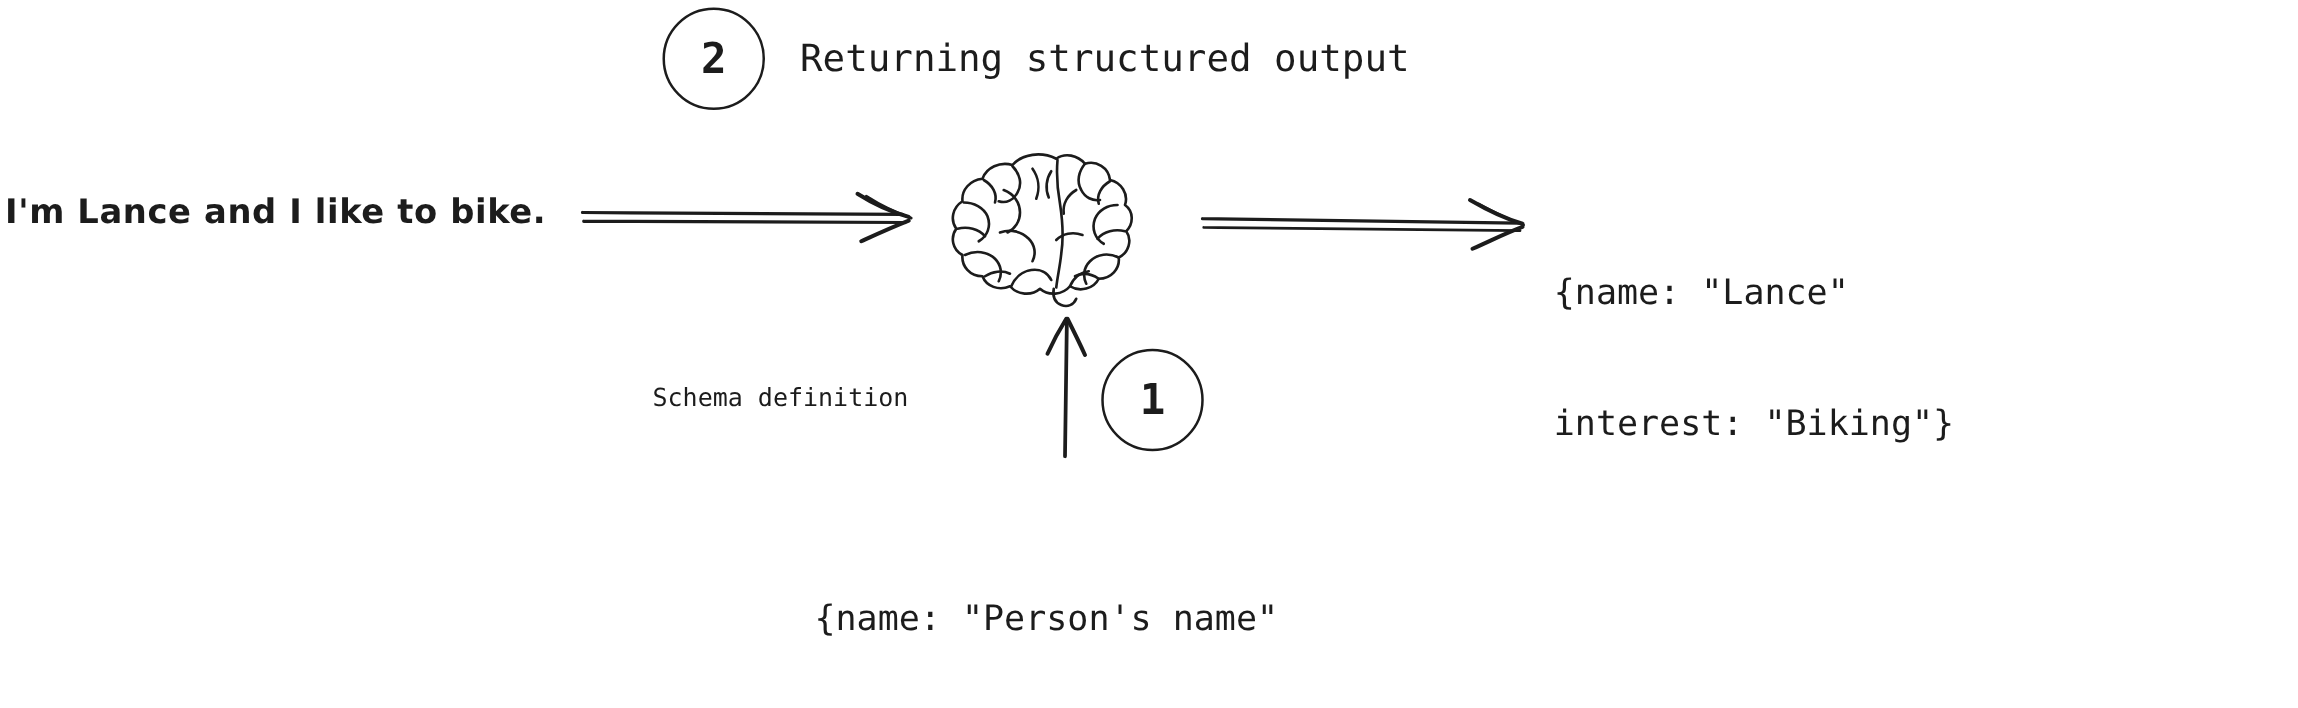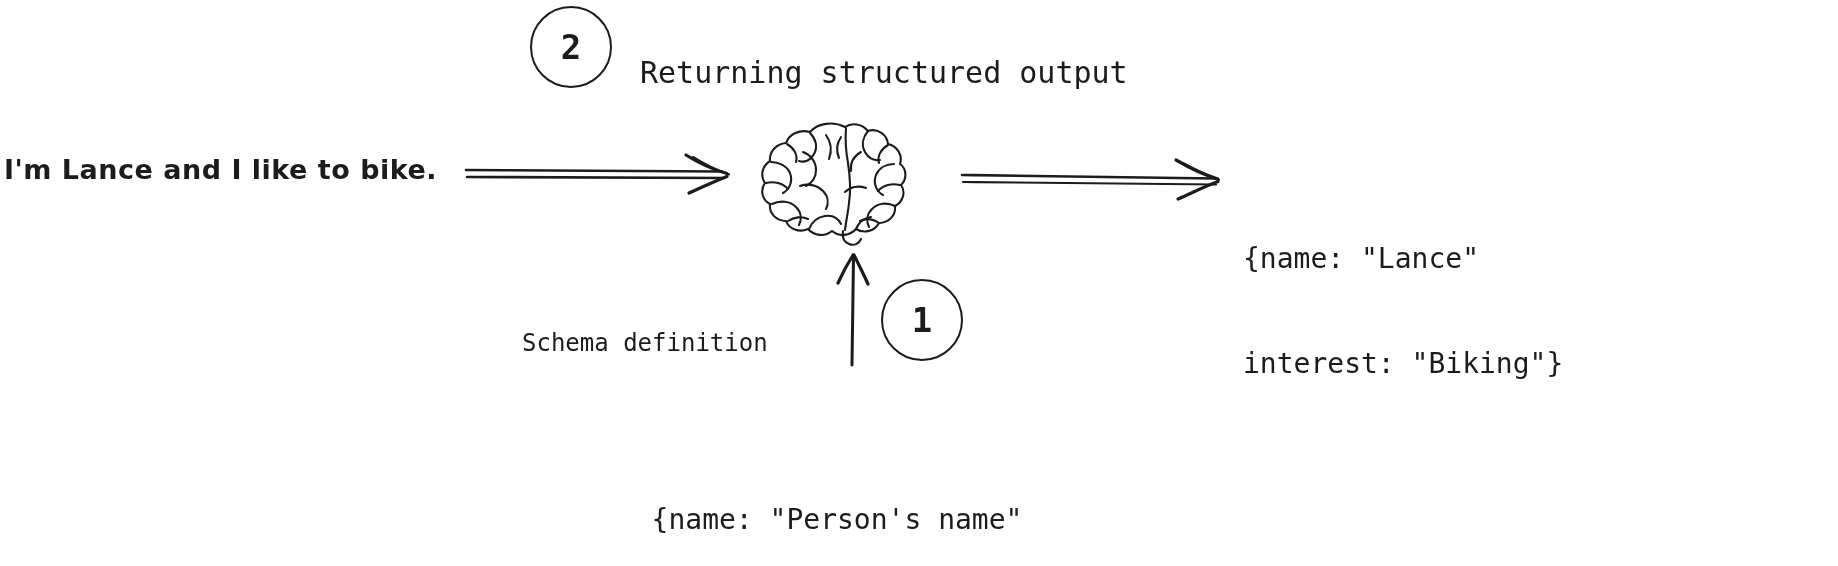--- a/index.html
+++ b/index.html
@@ -17,21 +17,20 @@
     color: #1a1a1a;
   }
 
   
   .mono {
     position: absolute;
     font-family: "DejaVu Sans Mono", "Liberation Mono", monospace;
     color: #1c1c1c;
     white-space: pre;
     letter-spacing: 0px;
-    margin-top: 25px;
   }
 
   .hand {
     position: absolute;
     font-family: "DejaVu Sans", "Liberation Sans", sans-serif;
     font-weight: 600;
     color: #1c1c1c;
     white-space: pre;
     letter-spacing: 0.5px;
   }
@@ -46,21 +45,21 @@
   #step2-label {
     left: 640px;
     top: 28px;
     font-size: 30px;
     line-height: 40px;
   }
 
   #schema-label {
     left: 522px;
     top: 299px;
-    font-size: 24px;
+    font-size: 20px;
     line-height: 38px;
     text-align: center;
   }
 
   .json-block {
     font-size: 28px;
     line-height: 35px;
   }
 
   #output-json {

